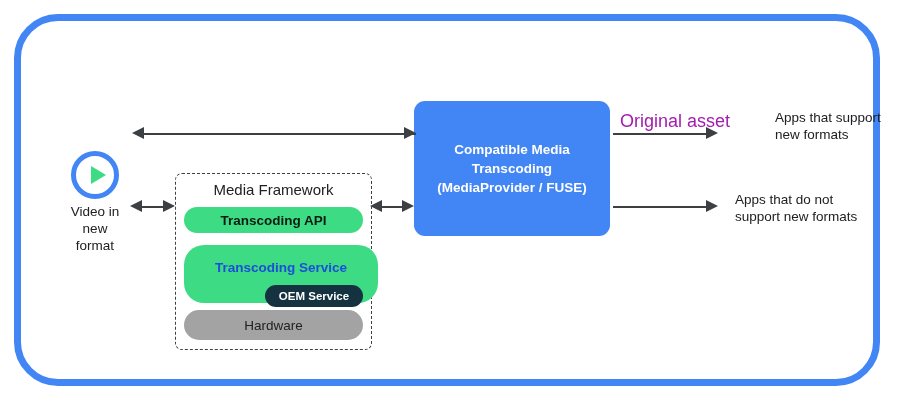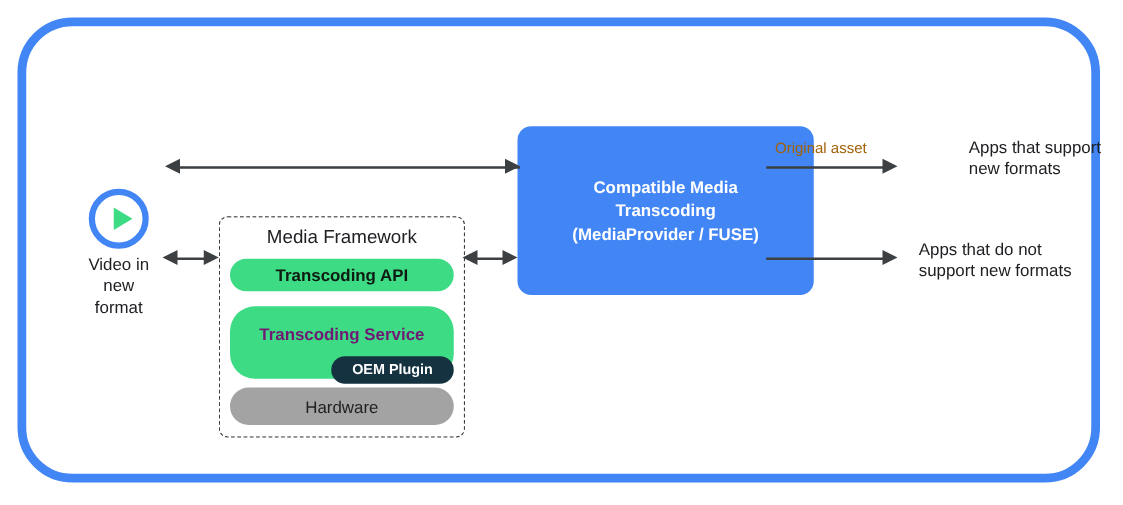--- a/index.html
+++ b/index.html
@@ -100,26 +100,26 @@
     width: 179px;
     height: 26px;
     background: #3ddc84;
     font-size: 13.5px;
     font-weight: bold;
     color: #0d1b12;
   }
   .pill-service {
     left: 184px;
     top: 245px;
-    width: 179px;
+    width: 194px;
     height: 58px;
     background: #3ddc84;
     font-size: 13.5px;
     font-weight: bold;
-    color: #701a75;
+    color: #1d4ed8;
     align-items: flex-start;
     padding-top: 15px;
   }
   .pill-oem {
     left: 265px;
     top: 285px;
     width: 98px;
     height: 22px;
     background: #14323f;
     border-radius: 12px;
@@ -135,21 +135,21 @@
     background: #a3a3a3;
     font-size: 13.5px;
     color: #202124;
   }
 
   
   .cmt-box {
     position: absolute;
     left: 414px;
     top: 101px;
-    width: 237px;
+    width: 196px;
     height: 135px;
     box-sizing: border-box;
     background: #4285f4;
     border-radius: 11px;
     display: flex;
     align-items: center;
     justify-content: center;
     text-align: center;
     font-size: 13.5px;
     font-weight: bold;
@@ -193,22 +193,22 @@
   .a4-line { left: 613px; top: 133px; width: 95px; }
   .a4-hr   { left: 706px; top: 127px; }
 
   
   .a5-line { left: 613px; top: 206px; width: 95px; }
   .a5-hr   { left: 706px; top: 200px; }
 
   
   .asset-label {
     position: absolute;
-    font-size: 12px;
-    color: #a16207;
+    font-size: 18px;
+    color: #a21caf;
     white-space: nowrap;
   }
   .lbl-original   { left: 620px; top: 111px; }
   .lbl-transcoded { left: 620px; top: 215px; }
 
   .apps-label {
     position: absolute;
     font-size: 13.5px;
     line-height: 17px;
     color: #202124;
@@ -231,21 +231,21 @@
 new
 format</div>
 
   <div class="mf-box"></div>
   <div class="mf-title">Media Framework</div>
 
   <div class="pill pill-api">Transcoding API</div>
 
   <div class="pill pill-service">Transcoding Service</div>
 
-  <div class="pill pill-oem">OEM Plugin</div>
+  <div class="pill pill-oem">OEM Service</div>
 
   <div class="pill pill-hw">Hardware</div>
 
   <div class="cmt-box">Compatible Media
 Transcoding
 (MediaProvider / FUSE)</div>
 
   <div class="arrow-line a1-line"></div>
   <div class="arrow-head head-left a1-hl"></div>
   <div class="arrow-head head-right a1-hr"></div>

